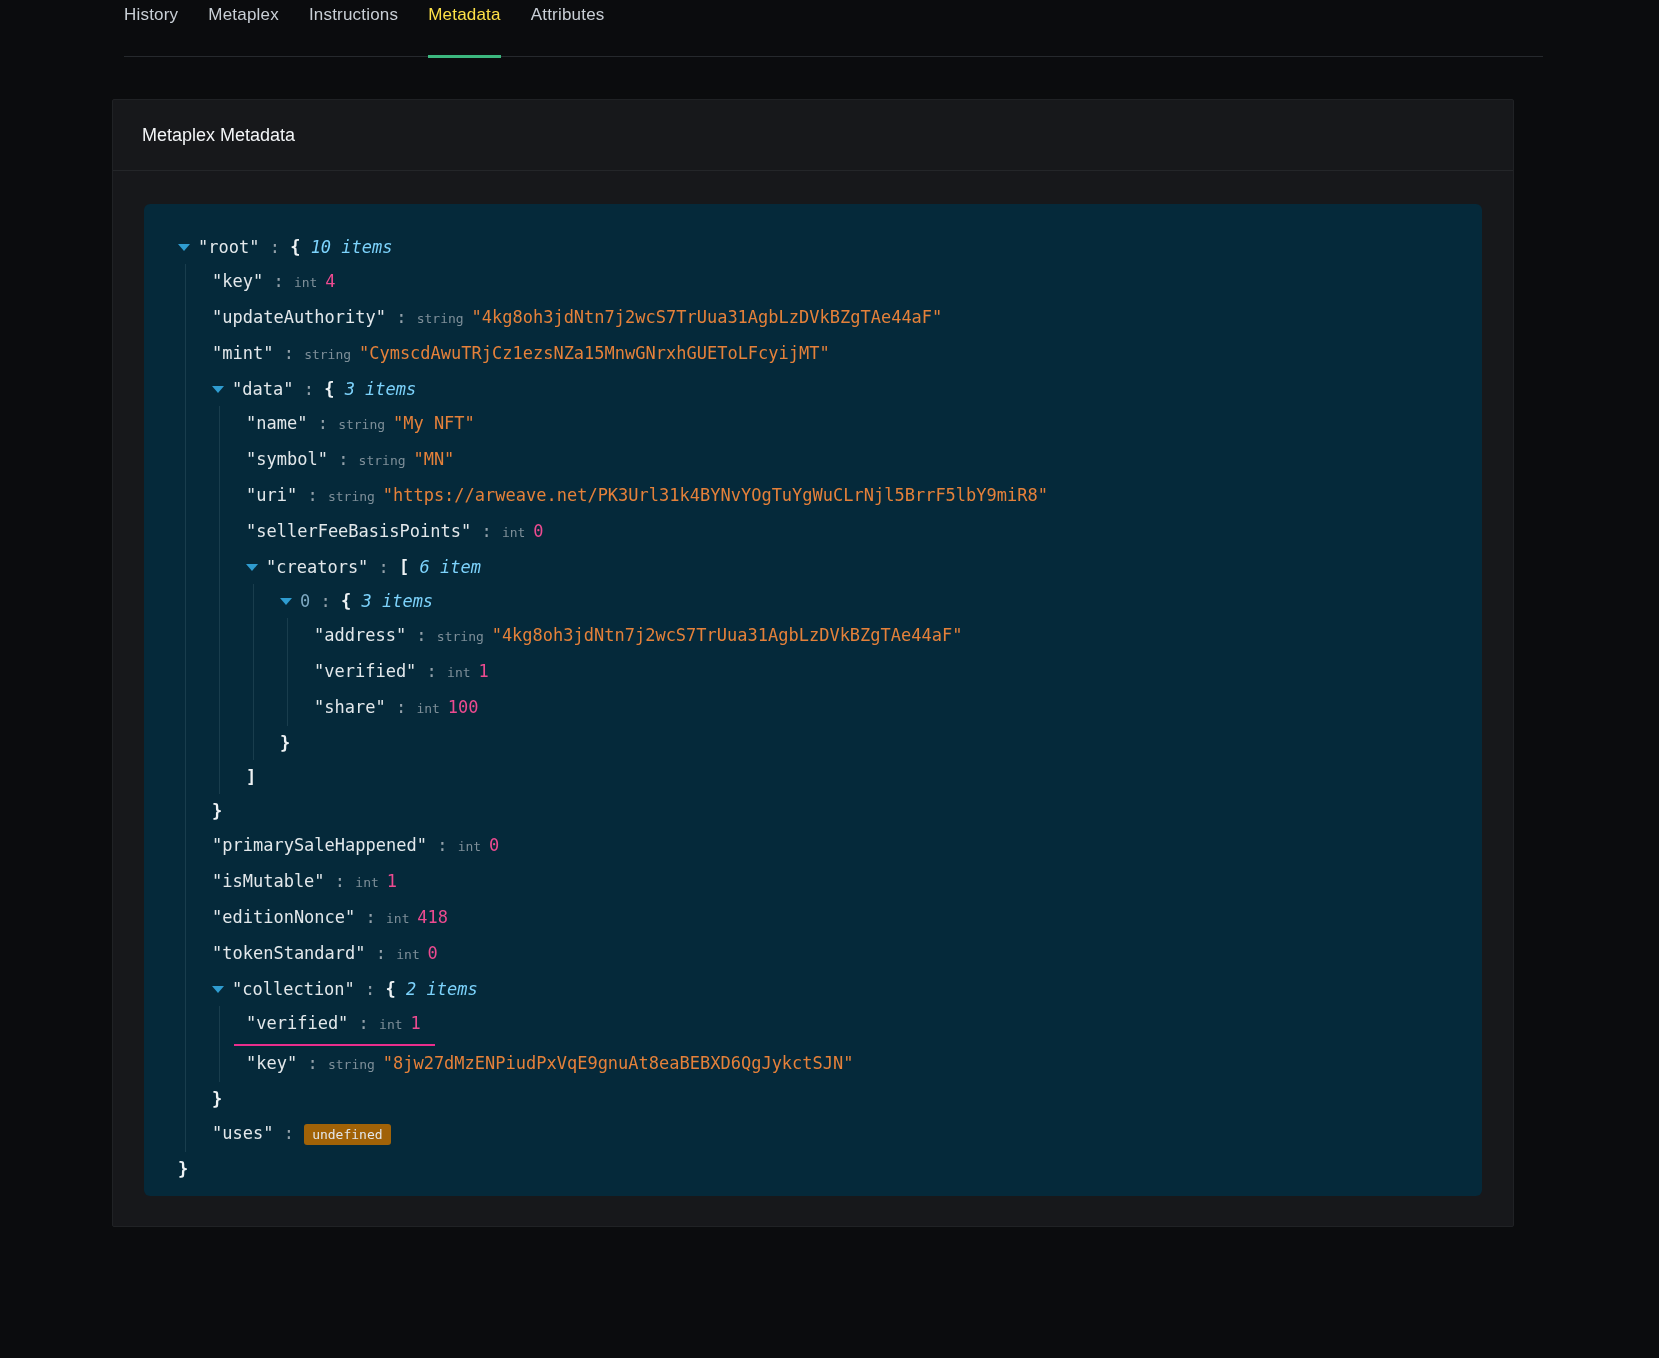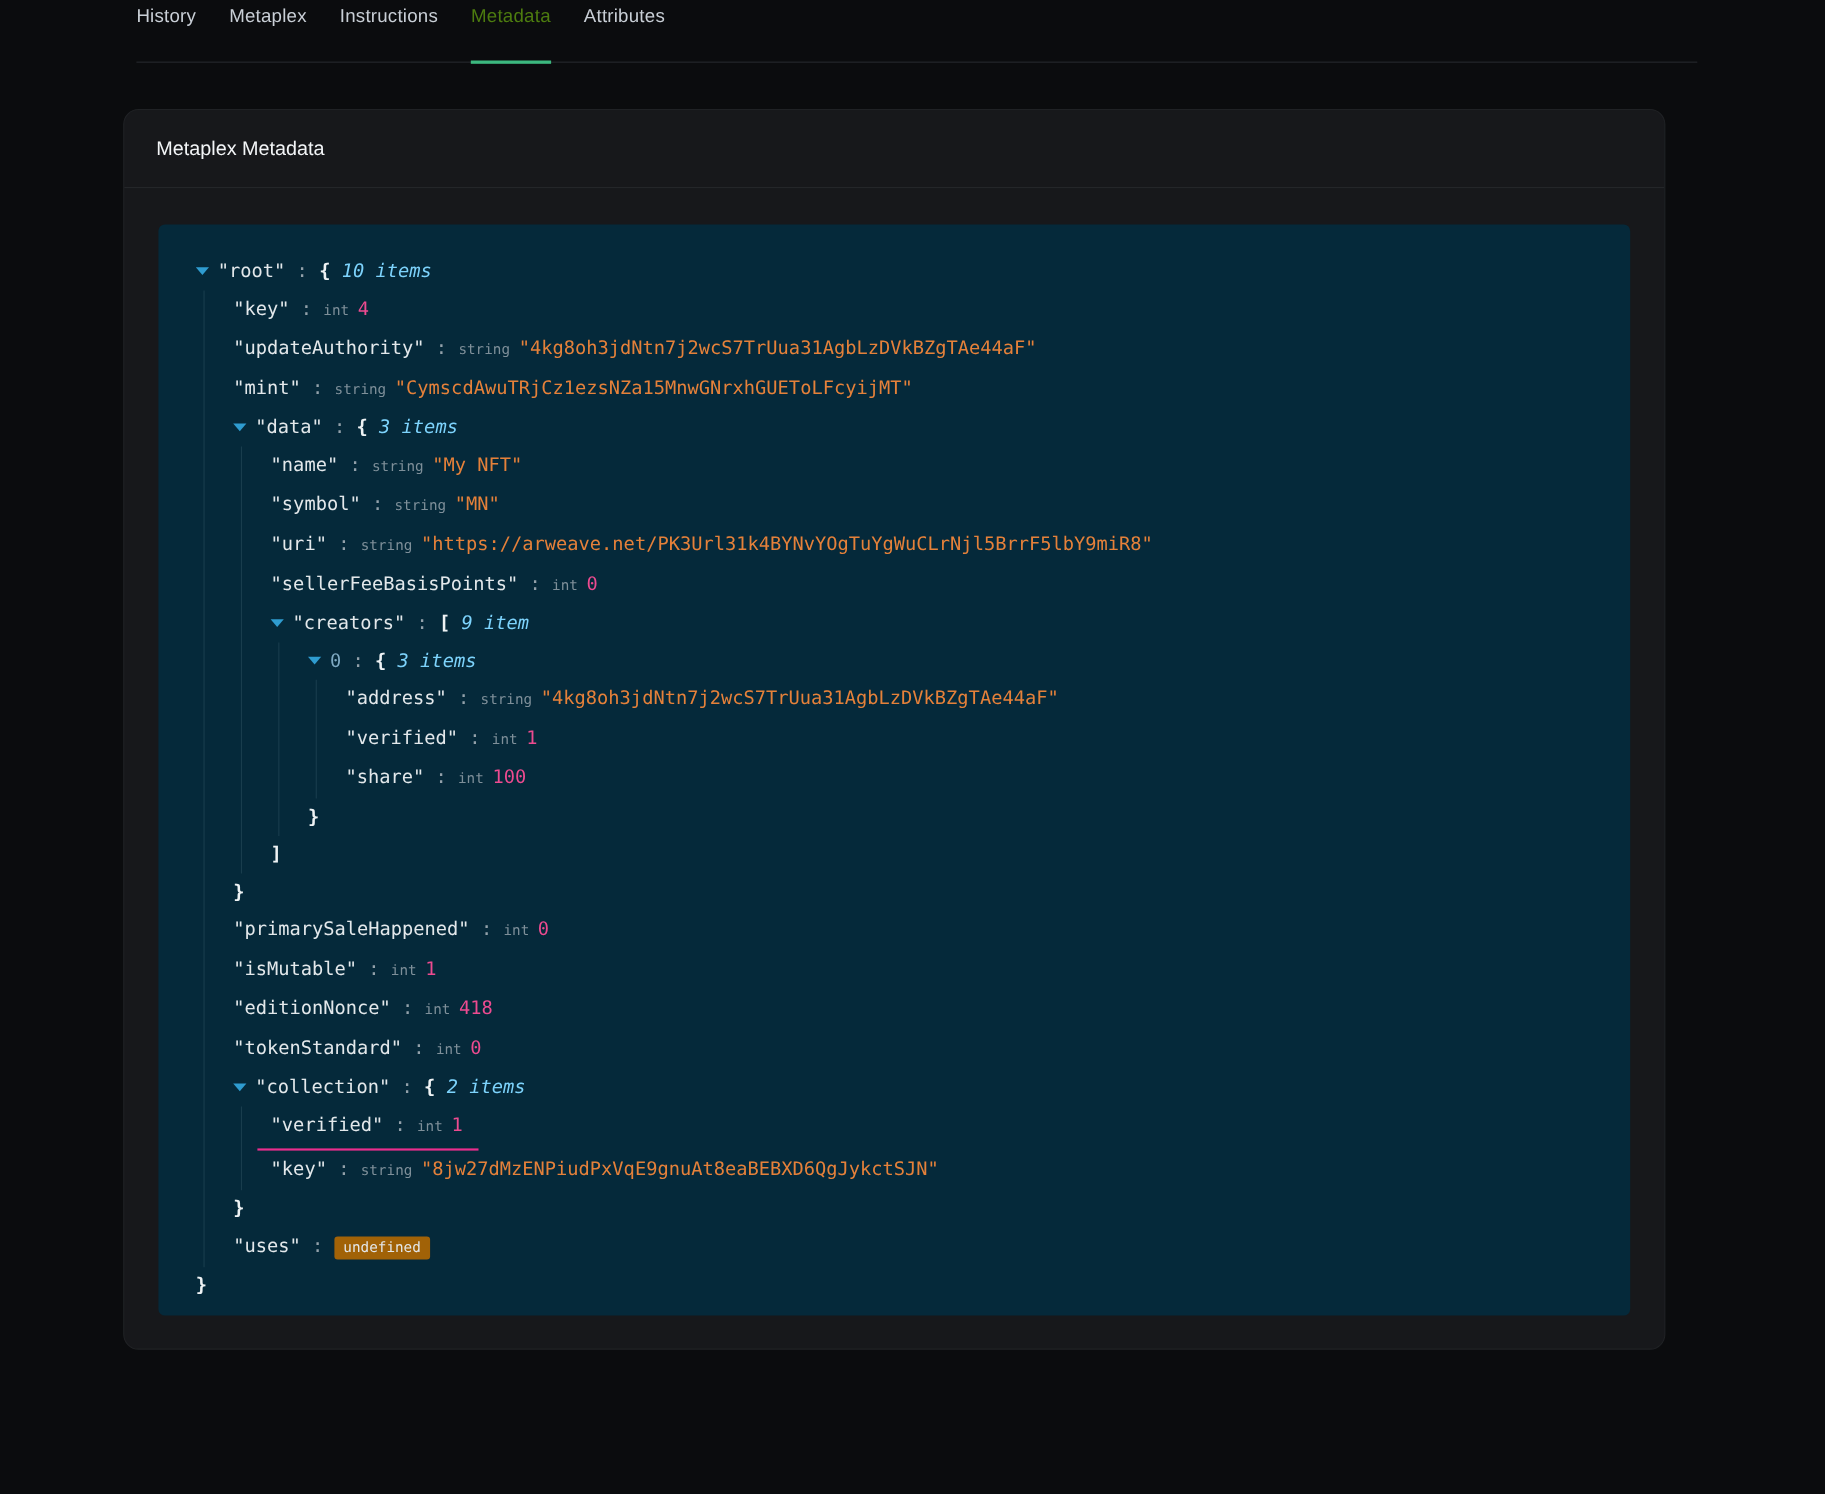--- a/index.html
+++ b/index.html
@@ -15,33 +15,33 @@
     display: flex; gap: 30px;
     margin-left: 124px; width: 1419px;
     padding-top: 5px;
     border-bottom: 1px solid #26292d;
   }
   .tab {
     font-size: 17px; color: #c9cfd6;
     padding-bottom: 31px; cursor: pointer; letter-spacing: .2px;
   }
   .tab.active {
-    color: #4d7c0f;
+    color: #fde047;
     padding-bottom: 28px;
     border-bottom: 3px solid var(--accent-green, #3cb87f);
     margin-bottom: -2px;
   }
 
   
   .card {
     margin: 42px 0 0 112px;
     width: 1402px; height: 1128px;
     background: #17181b;
     border: 1px solid #202225;
-    border-radius: 14px;
+    border-radius: 2px;
   }
   .card-header { padding: 25px 29px 24px; border-bottom: 1px solid #242629; }
   .card-title { font-size: 18px; font-weight: normal; color: #f3f5f7; }
   .card-body { padding: 33px 31px 30px; }
 
   
   .json-viewer {
     width: 100%; height: 992px;
     background: var(--json-bg, #05293a);
     border-radius: 6px;
@@ -121,21 +121,21 @@
                   <div class="json-node">
                     <div class="json-line"><span class="line-inner"><span class="json-key">"symbol"</span><span class="json-colon"> : </span><span class="json-type">string </span><span class="json-string">"MN"</span></span></div>
                   </div>
                   <div class="json-node">
                     <div class="json-line"><span class="line-inner"><span class="json-key">"uri"</span><span class="json-colon"> : </span><span class="json-type">string </span><span class="json-string">"https://arweave.net/PK3Url31k4BYNvYOgTuYgWuCLrNjl5BrrF5lbY9miR8"</span></span></div>
                   </div>
                   <div class="json-node">
                     <div class="json-line"><span class="line-inner"><span class="json-key">"sellerFeeBasisPoints"</span><span class="json-colon"> : </span><span class="json-type">int </span><span class="json-int">0</span></span></div>
                   </div>
                   <div class="json-node">
-                    <div class="json-line"><span class="line-inner"><span class="arrow"></span><span class="json-key">"creators"</span><span class="json-colon"> : </span><span class="json-brace">[</span><span class="json-meta"> 9 item</span></span></div>
+                    <div class="json-line"><span class="line-inner"><span class="arrow"></span><span class="json-key">"creators"</span><span class="json-colon"> : </span><span class="json-brace">[</span><span class="json-meta"> 6 item</span></span></div>
                     <div class="json-children">
                       <div class="json-node">
                         <div class="json-line"><span class="line-inner"><span class="arrow"></span><span class="json-index">0</span><span class="json-colon"> : </span><span class="json-brace">{</span><span class="json-meta"> 3 items</span></span></div>
                         <div class="json-children">
                           <div class="json-node">
                             <div class="json-line"><span class="line-inner"><span class="json-key">"address"</span><span class="json-colon"> : </span><span class="json-type">string </span><span class="json-string">"4kg8oh3jdNtn7j2wcS7TrUua31AgbLzDVkBZgTAe44aF"</span></span></div>
                           </div>
                           <div class="json-node">
                             <div class="json-line"><span class="line-inner"><span class="json-key">"verified"</span><span class="json-colon"> : </span><span class="json-type">int </span><span class="json-int">1</span></span></div>
                           </div>

